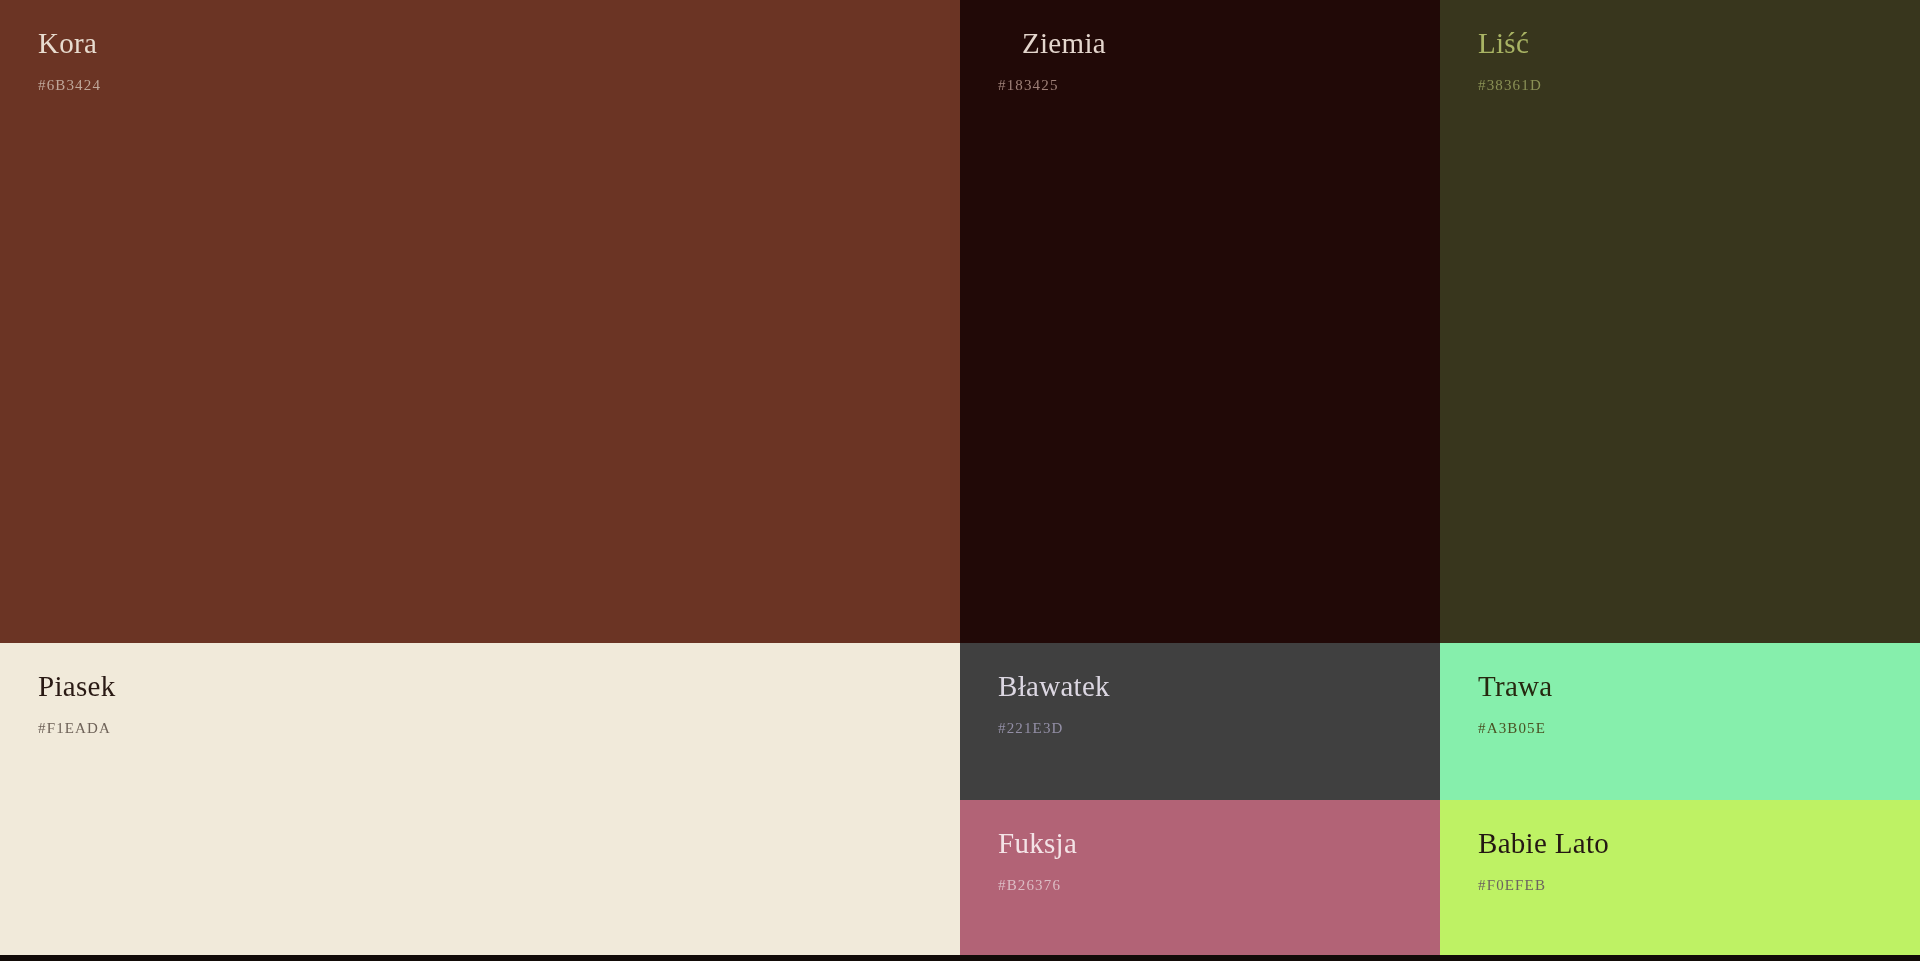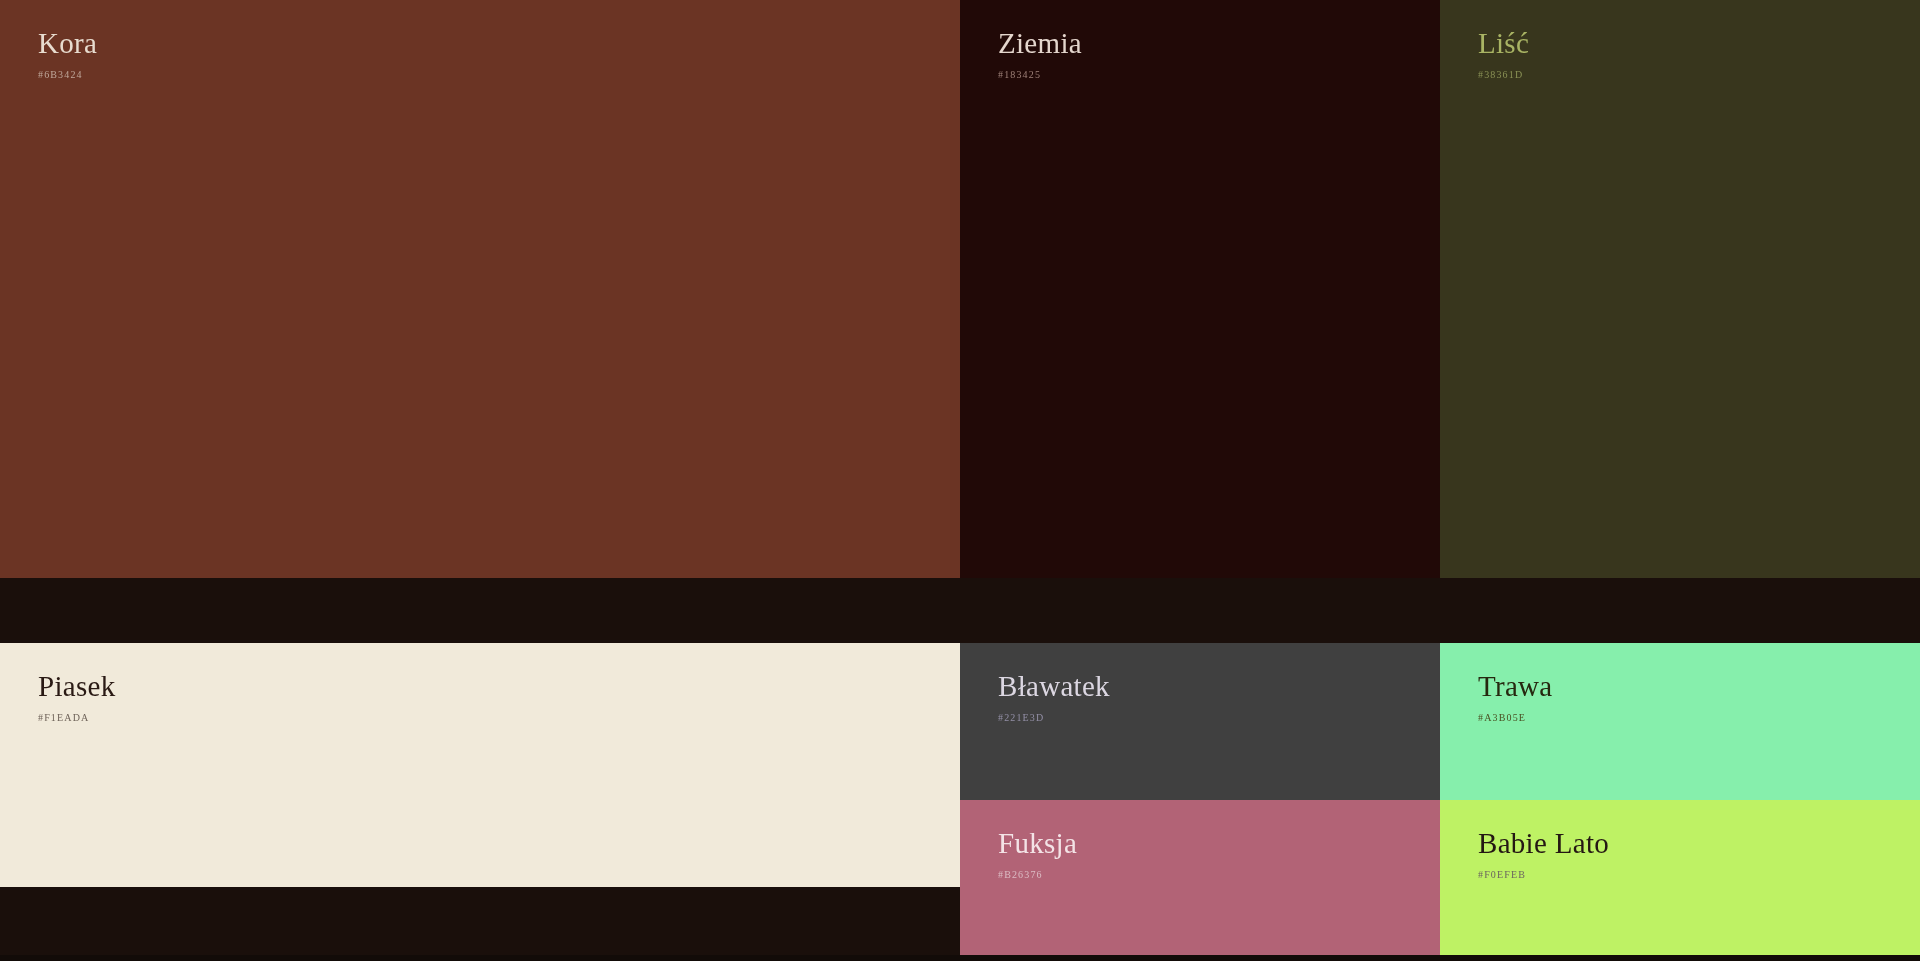--- a/index.html
+++ b/index.html
@@ -42,37 +42,37 @@
     font-size: 29px;
     font-weight: 400;
     line-height: 1.18;
     letter-spacing: 0.3px;
     white-space: nowrap;
   }
 
   .swatch-hex {
     display: block;
     font-family: "Liberation Serif", "DejaVu Serif", serif;
-    font-size: 10px;
+    font-size: 15px;
     font-weight: 400;
     line-height: 1.2;
     letter-spacing: 1.15px;
-    margin-top: 9px;
+    margin-top: 16px;
     white-space: nowrap;
   }
 
   
   .col-a { left: 0px;    width: 960px; }
   .col-b { left: 960px;  width: 480px; }
   .col-c { left: 1440px; width: 480px; }
 
-  .row-tall   { top: 0px;   height: 578px; }
+  .row-tall   { top: 0px;   height: 643px; }
   .row-mid    { top: 643px; height: 157px; }
   .row-low    { top: 800px; height: 163px; }
-  .row-bottom { top: 643px; height: 244px; }
+  .row-bottom { top: 643px; height: 312px; }
 
   #bottom-rule {
     position: absolute;
     left: 0;
     top: 955px;
     width: 1920px;
     height: 6px;
     background: #120b08;
   }
 </style>
@@ -81,21 +81,21 @@
 
 <div id="palette">
     <div class="swatch col-a row-tall" style="background: rgb(107, 52, 36);">
       <div class="swatch-label">
         <span class="swatch-name" style="color: rgb(232, 220, 207);">Kora</span>
         <span class="swatch-hex" style="color: rgb(191, 167, 154);">#6B3424</span>
       </div>
     </div>
     <div class="swatch col-b row-tall" style="background: rgb(33, 9, 7);">
       <div class="swatch-label">
-        <span class="swatch-name" style="color: rgb(228, 214, 205);">Ziemia</span>
+        <span class="swatch-name" style="color: rgb(228, 214, 205); margin-left: 24px;">Ziemia</span>
         <span class="swatch-hex" style="color: rgb(158, 128, 120);">#183425</span>
       </div>
     </div>
     <div class="swatch col-c row-tall" style="background: rgb(56, 54, 29); padding-left: 32px;">
       <div class="swatch-label">
         <span class="swatch-name" style="color: rgb(169, 180, 100);">Liść</span>
         <span class="swatch-hex" style="color: rgb(138, 145, 85);">#38361D</span>
       </div>
     </div>
     <div class="swatch col-a row-bottom" style="background: rgb(241, 234, 218);">

